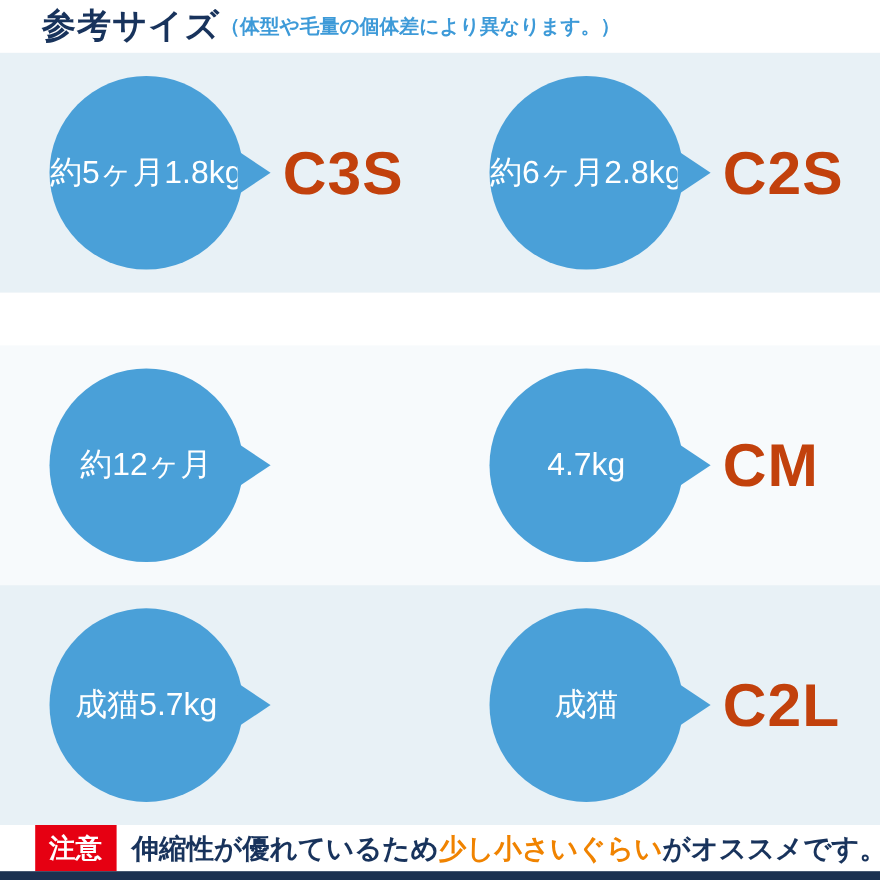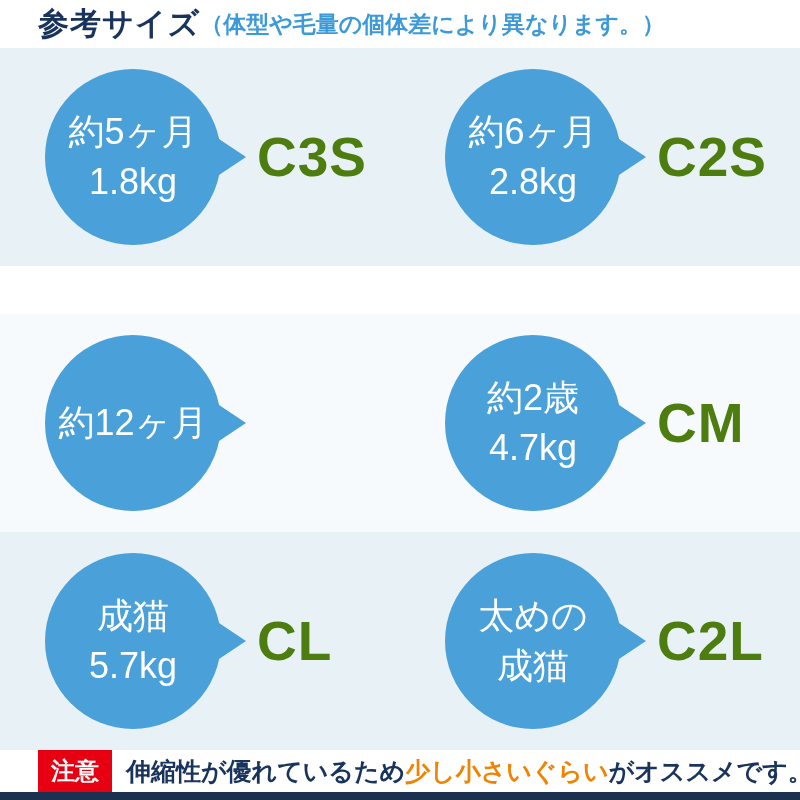--- a/index.html
+++ b/index.html
@@ -30,21 +30,21 @@
     white-space: nowrap;
   }
   .header .title {
     color: var(--header-navy, #18335c);
     font-size: 31px;
     font-weight: bold;
     letter-spacing: 1px;
   }
   .header .subtitle {
     color: var(--subtitle-blue, #3d9ad8);
-    font-size: 23px;
+    font-size: 18px;
     font-weight: bold;
   }
   
   .grid {
     display: flex;
     flex-direction: column;
   }
   .size-row {
     display: flex;
     height: 218px;
@@ -60,54 +60,55 @@
   }
   .bubble {
     position: relative;
     flex: 0 0 auto;
     width: 176px;
     height: 176px;
     border-radius: 50%;
     background: var(--circle-blue, #4aa0d8);
     color: #ffffff;
     display: flex;
-    flex-direction: column;
+    flex-direction: row;
     align-items: center;
     justify-content: center;
     text-align: left;
-    font-size: 36px;
+    font-size: 29px;
     line-height: 1.4;
   }
   .bubble .tail {
     position: absolute;
     right: -25px;
     top: 50%;
     margin-top: -20px;
     width: 0;
     height: 0;
     border-top: 20px solid transparent;
     border-bottom: 20px solid transparent;
     border-left: 30px solid var(--circle-blue, #4aa0d8);
   }
   .size-label {
     margin-left: 36px;
     font-size: 55px;
     font-weight: bold;
-    color: #4d7c0f;
+    color: #c2410c;
     letter-spacing: 1px;
   }
   
   .note {
     height: 51px;
     box-sizing: border-box;
     display: flex;
     align-items: center;
     padding-left: 38px;
     background: #ffffff;
     white-space: nowrap;
+    justify-content: center;
   }
   .note-badge {
     background: var(--note-red, #e60012);
     color: #ffffff;
     font-weight: bold;
     font-size: 24px;
     padding: 5px 13px;
     margin-right: 14px;
     flex: 0 0 auto;
   }
@@ -157,40 +158,37 @@
 
     <div class="size-row bg-b">
       <div class="size-cell">
         <div class="bubble">
           <span>約12ヶ月</span>
           <span class="tail"></span>
         </div>
       </div>
       <div class="size-cell">
         <div class="bubble">
-          <span>約2歳</span>
           <span>4.7kg</span>
           <span class="tail"></span>
         </div>
         <div class="size-label">CM</div>
       </div>
     </div>
 
     <div class="size-row bg-a">
       <div class="size-cell">
         <div class="bubble">
           <span>成猫</span>
           <span>5.7kg</span>
           <span class="tail"></span>
         </div>
-        <div class="size-label">CL</div>
-      </div>
-      <div class="size-cell">
-        <div class="bubble">
-          <span>太めの</span>
+      </div>
+      <div class="size-cell">
+        <div class="bubble">
           <span>成猫</span>
           <span class="tail"></span>
         </div>
         <div class="size-label">C2L</div>
       </div>
     </div>
 
   </div>
 
   <div class="note">

